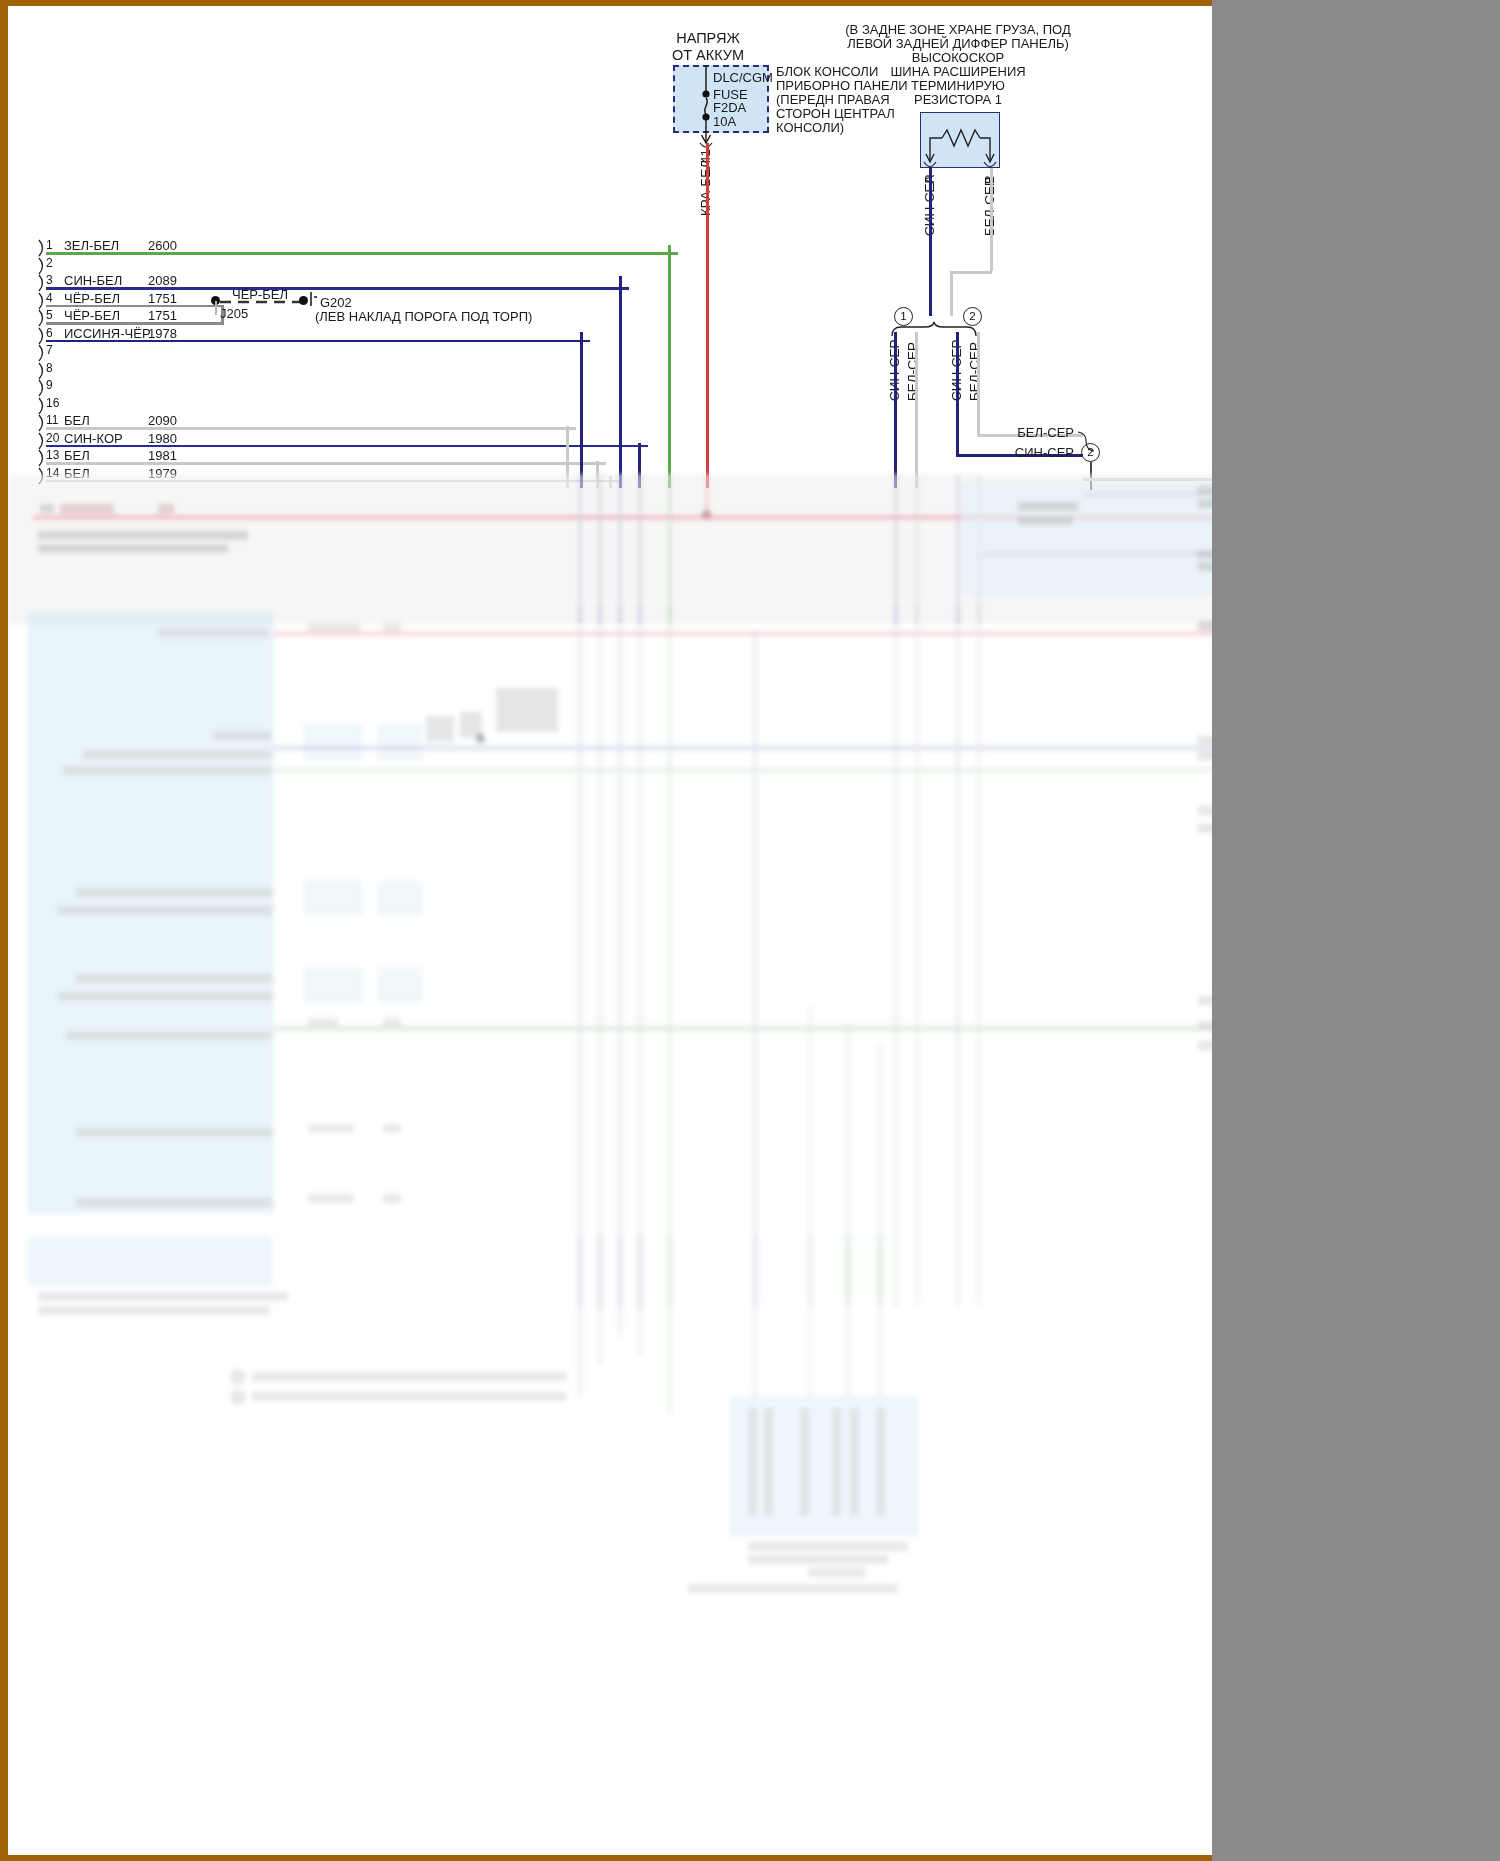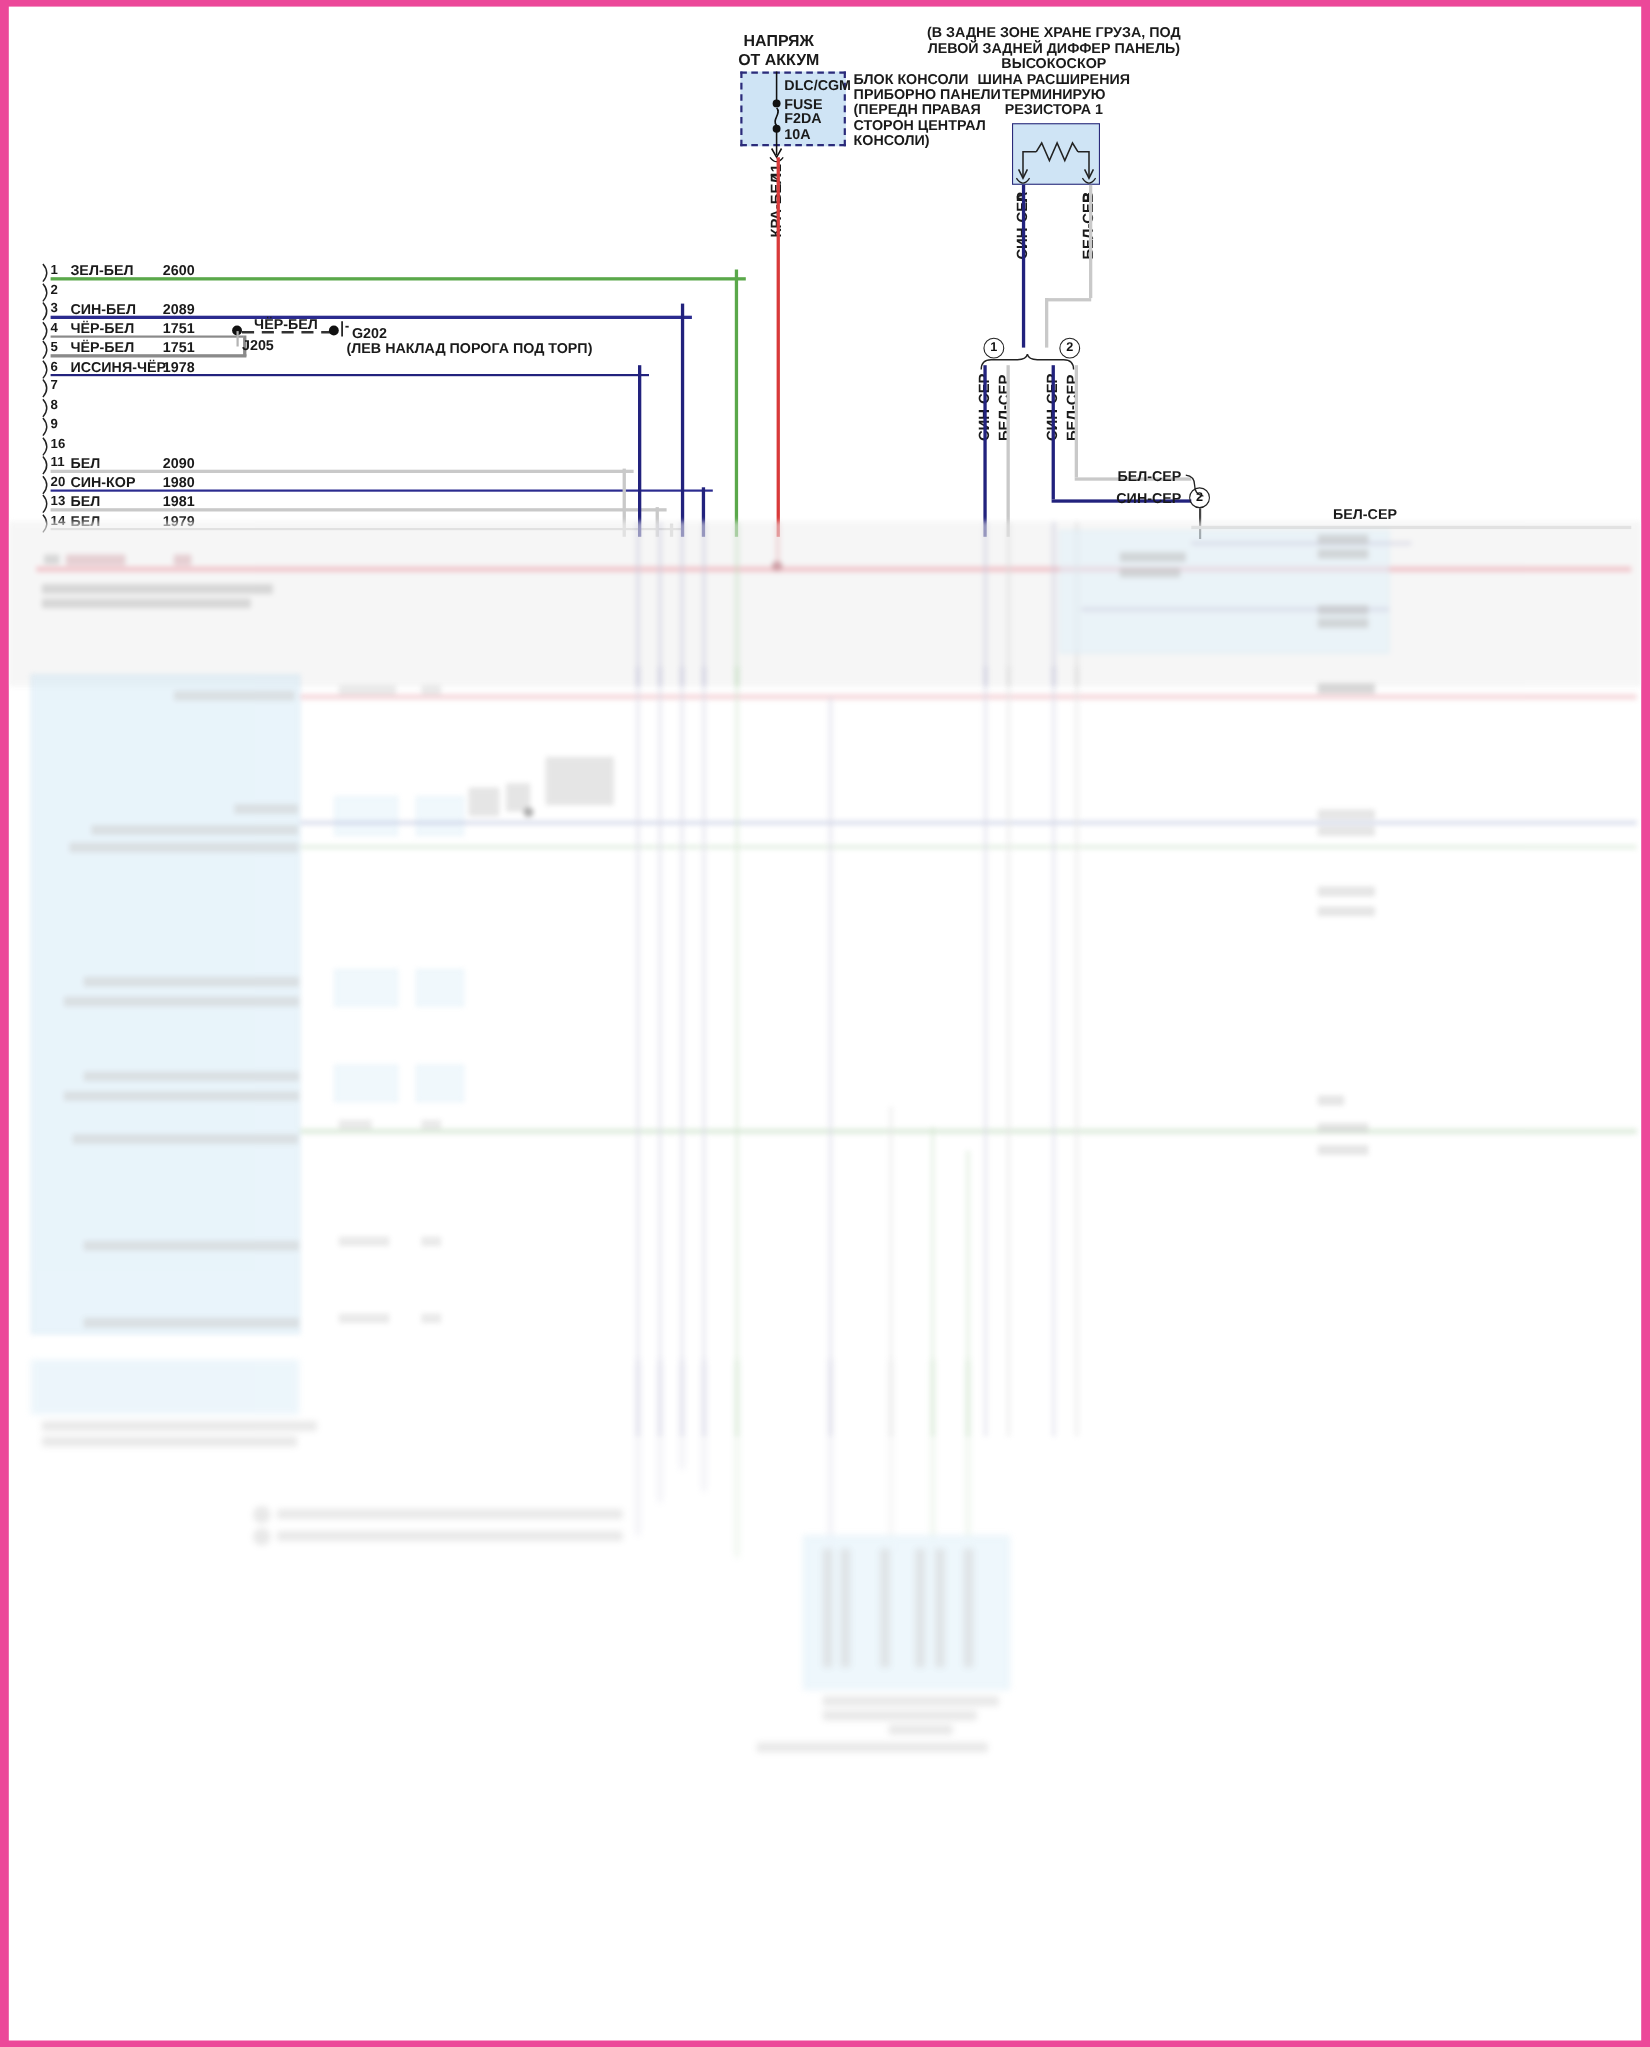--- a/index.html
+++ b/index.html
@@ -1,17 +1,17 @@
 <!DOCTYPE html>
 <html><head>
 <meta charset="utf-8">
 <style>
   html,body{margin:0;padding:0;background:#8a8a8a;}
   body{font-family:"Liberation Sans",sans-serif;}
-  #page{position:relative;width:1500px;height:1861px;background:#ec4899;overflow:hidden;font-weight:bold;}
+  #page{position:relative;width:1212px;height:1861px;background:#a16207;overflow:hidden;}
   #sheet{position:absolute;left:8px;top:6px;width:1484px;height:1849px;background:#ffffff;overflow:hidden;}
 
   .t{position:absolute;white-space:nowrap;color:#1a1a1a;font-size:14.5px;line-height:1.22;}
   .t.c{text-align:center;transform:translateX(-50%);}
   .t.r{text-align:right;transform:translateX(-100%);}
   .t.sm{font-size:13px;}
   .t.xs{font-size:12px;}
   .vt{position:absolute;white-space:nowrap;color:#1a1a1a;font-size:13.5px;
       transform-origin:0 0;transform:rotate(-90deg);}
 

